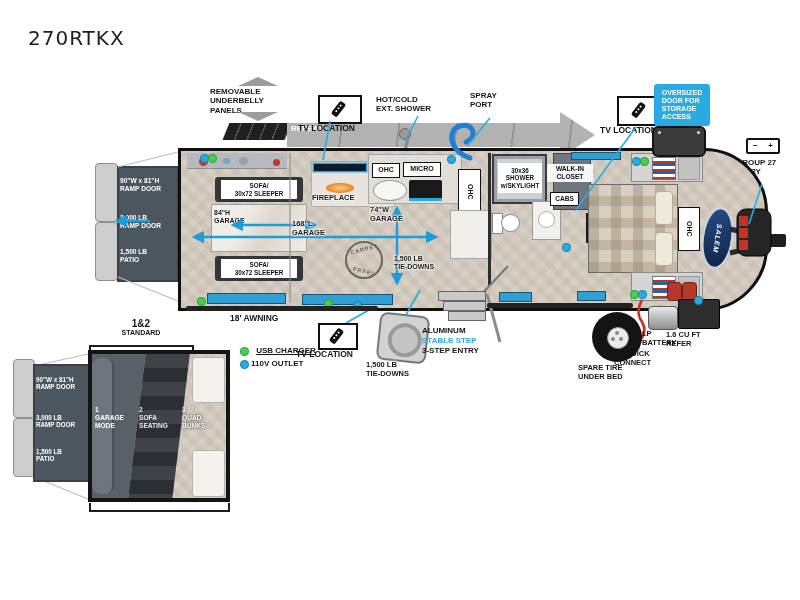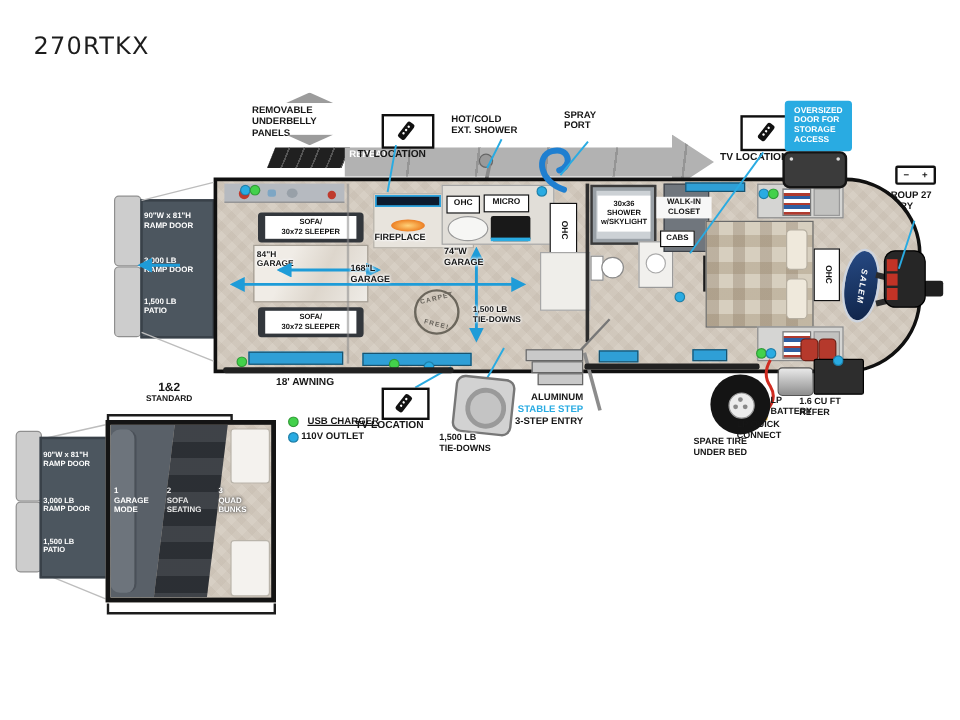--- a/index.html
+++ b/index.html
@@ -301,21 +301,21 @@
     <div class="remote" style="left:13px;top:3px;"></div>
   </div>
   <div class="lbl fs85" style="left:296px;top:349px;width:80px;">TV LOCATION</div>
 
   <div class="abs" style="left:378px;top:314px;width:46px;height:44px;background:#d2d2d2;border:2px solid #777;border-radius:8px;transform:rotate(6deg);">
     <div class="abs" style="left:8px;top:7px;width:26px;height:26px;border:4px solid #9a9a9a;border-radius:50%;background:#c4c4c4;"></div>
   </div>
   <div class="lbl fs75 halo" style="left:366px;top:361px;width:66px;">1,500 LB
 TIE-DOWNS</div>
 
-  <div class="abs" style="left:422px;top:326px;width:64px;text-align:right;font-weight:bold;line-height:1.25;">
+  <div class="abs" style="left:422px;top:326px;width:64px;text-align:left;font-weight:bold;line-height:1.25;">
     <div class="fs8" style="color:#161616;">ALUMINUM</div>
     <div class="fs8 bluetxt">STABLE STEP</div>
     <div class="fs8" style="color:#161616;">3-STEP ENTRY</div>
   </div>
 
   <div class="abs" style="left:592px;top:312px;width:50px;height:50px;background:#141414;border-radius:50%;">
     <div class="abs" style="left:15px;top:15px;width:20px;height:20px;background:#ececec;border:1px solid #999;border-radius:50%;"></div>
     <div class="abs" style="left:23px;top:19px;width:4px;height:4px;background:#888;border-radius:50%;"></div>
     <div class="abs" style="left:19px;top:25px;width:4px;height:4px;background:#888;border-radius:50%;"></div>
     <div class="abs" style="left:27px;top:25px;width:4px;height:4px;background:#888;border-radius:50%;"></div>

